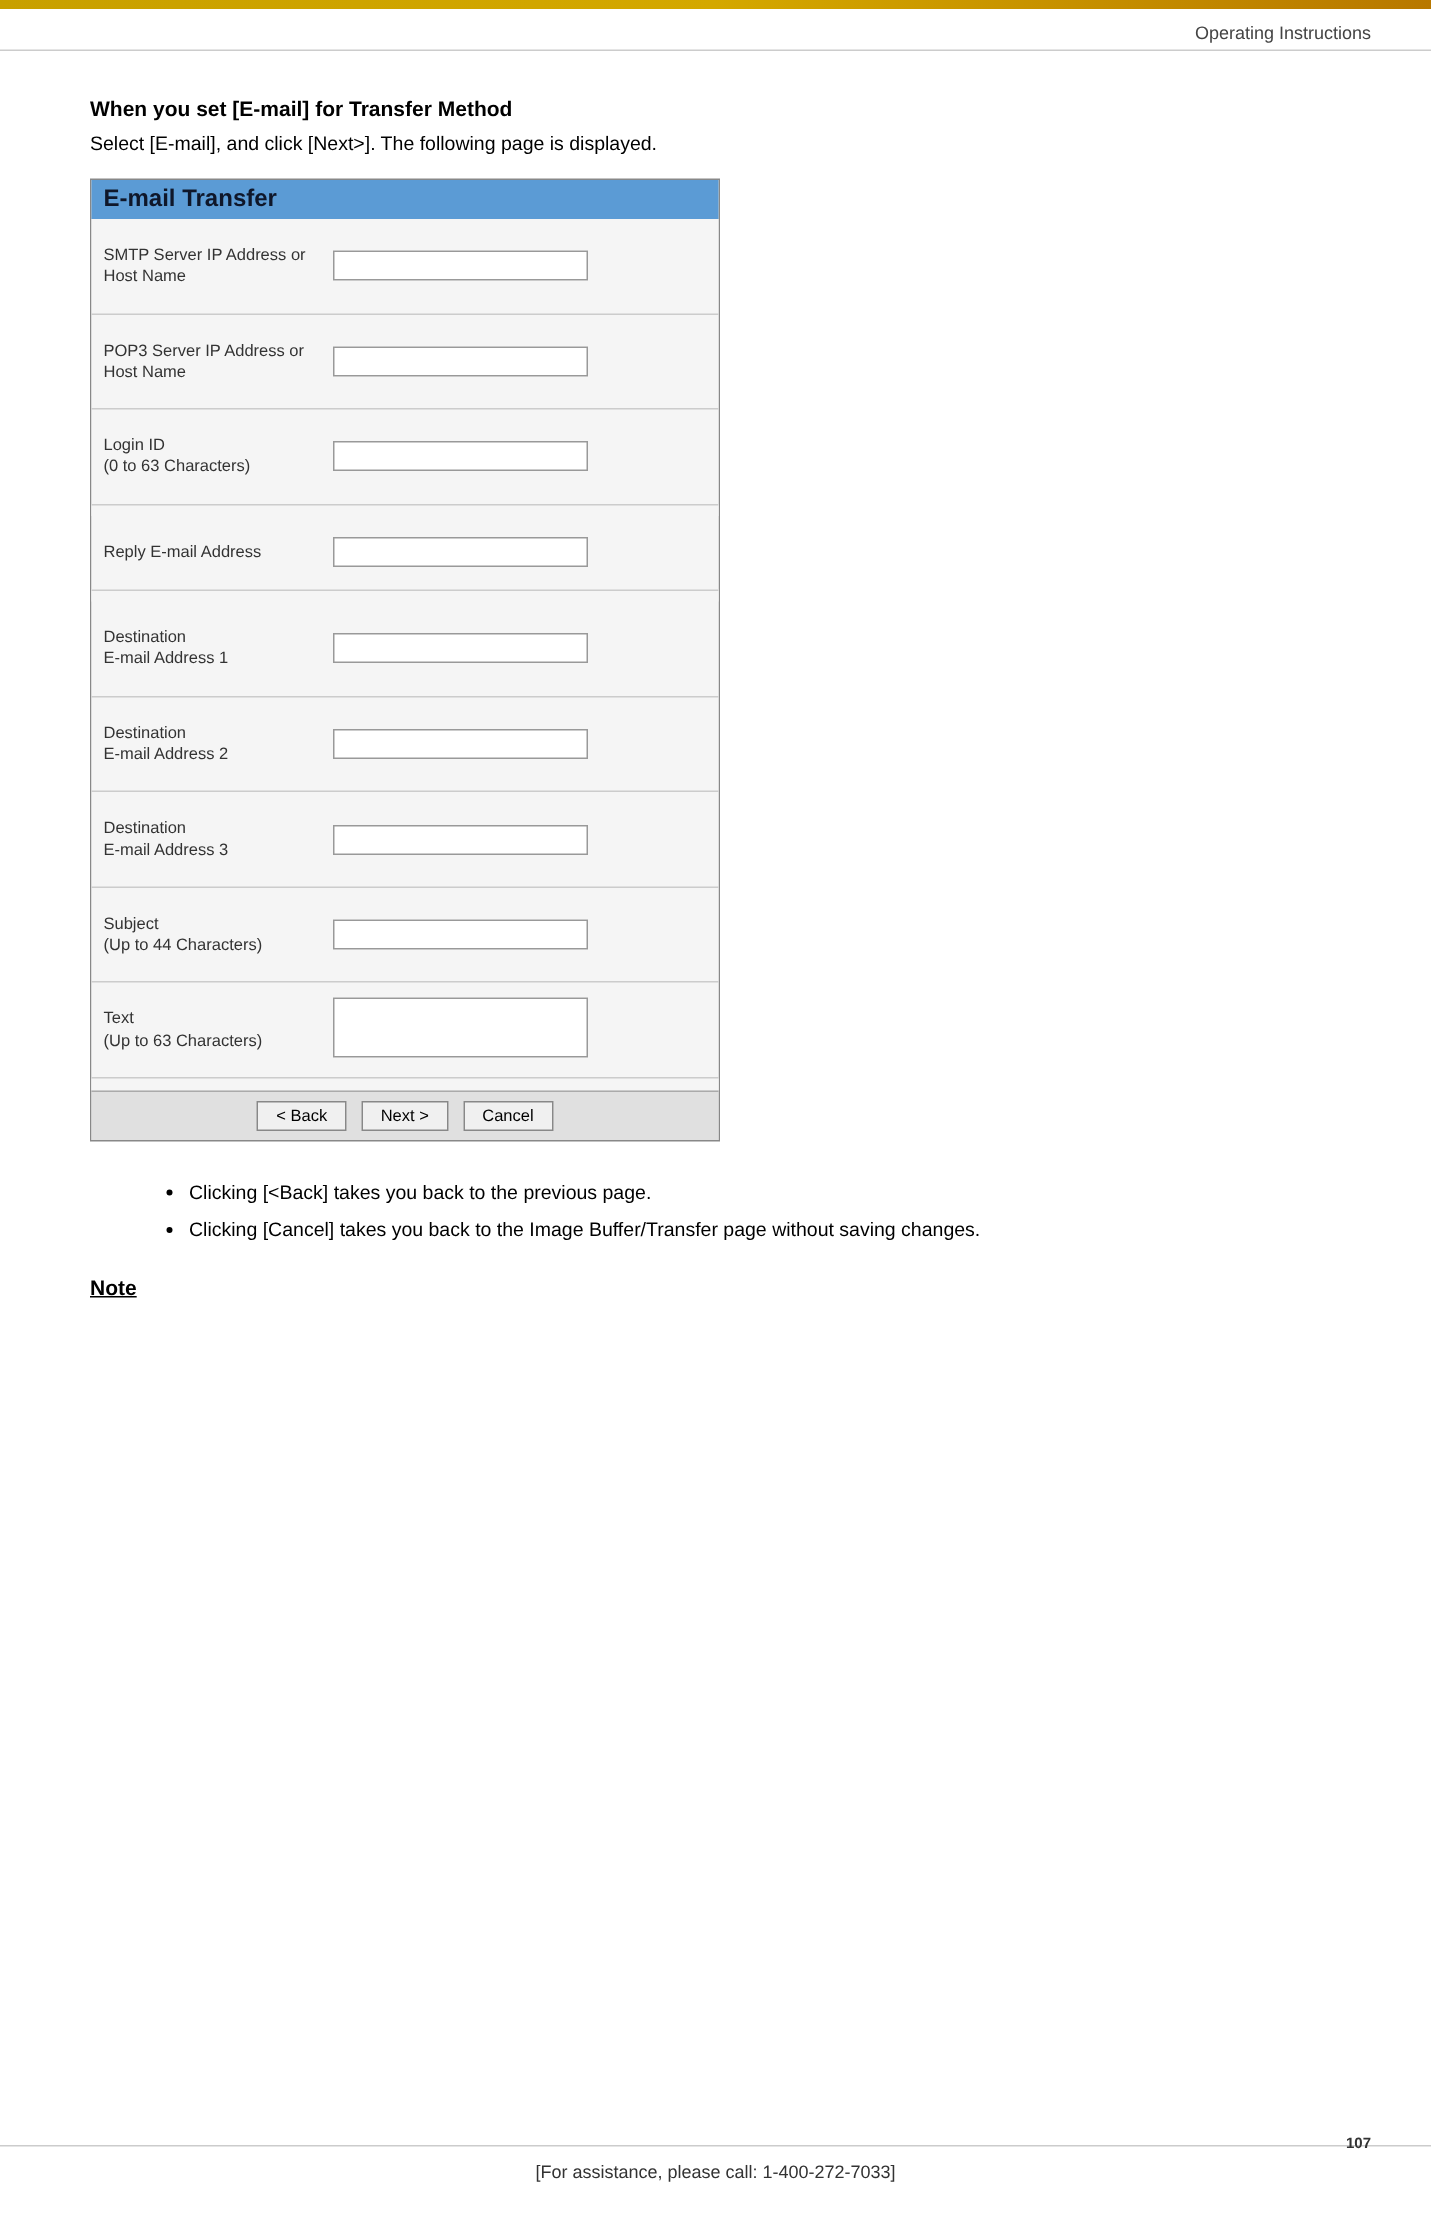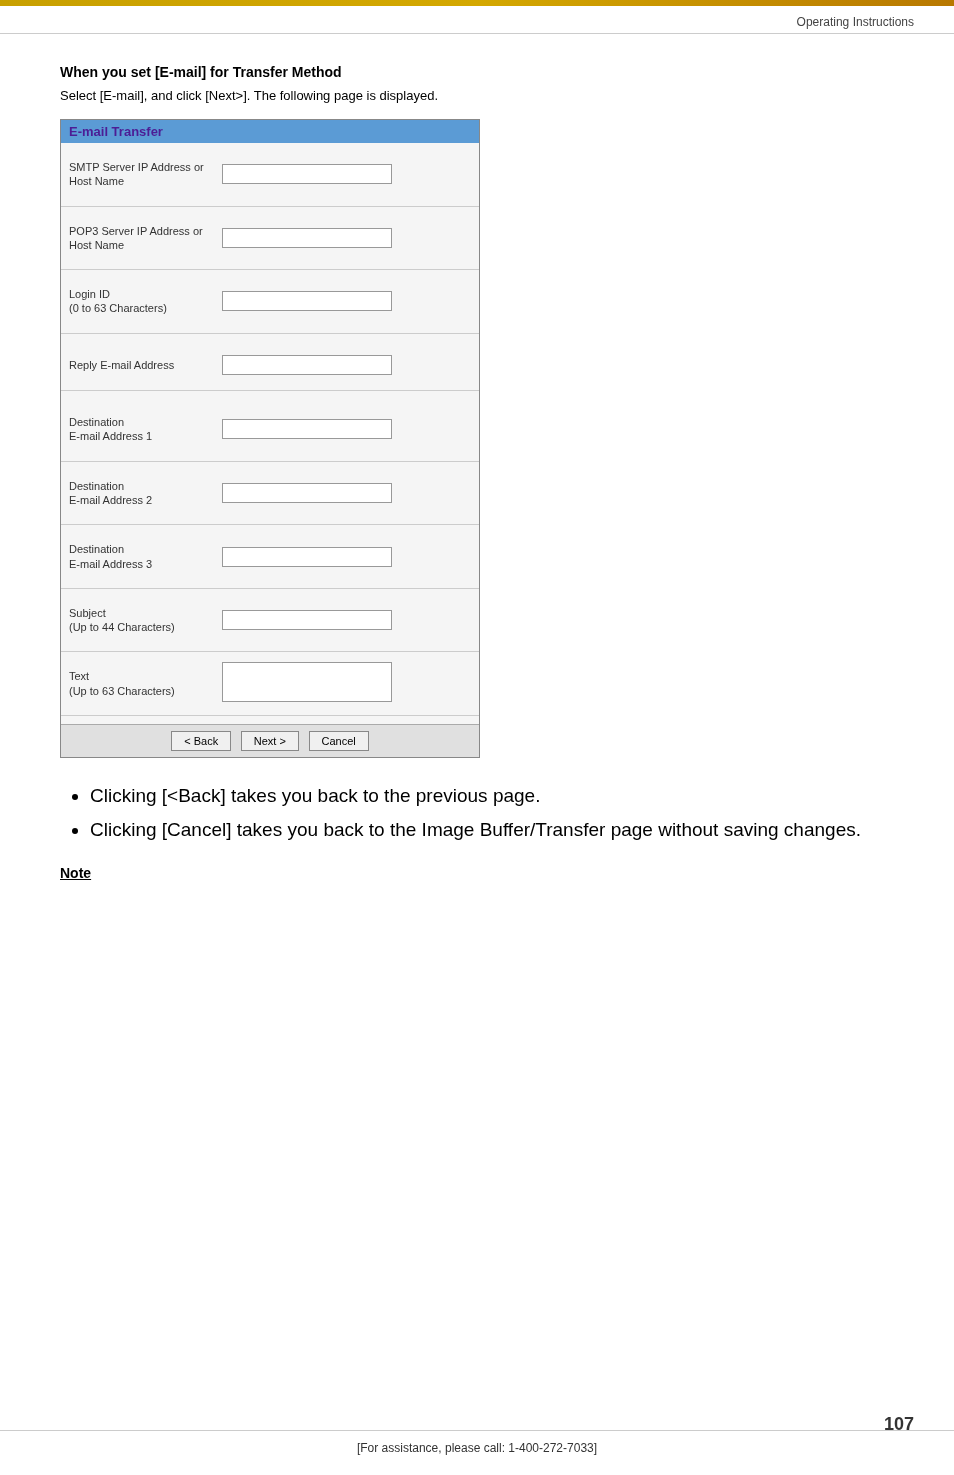--- a/index.html
+++ b/index.html
@@ -50,22 +50,22 @@
 
     
     .email-transfer-box {
       border: 1px solid #888888;
       width: 420px;
       margin-bottom: 24px;
     }
 
     .email-transfer-title {
       background: #5b9bd5;
-      color: #4c1d95;
-      font-size: 13px;
+      color: #0f172a;
+      font-size: 16px;
       font-weight: bold;
       padding: 4px 8px;
     }
 
     .form-table {
       width: 100%;
       border-collapse: collapse;
       background: #f5f5f5;
     }
 
@@ -129,23 +129,24 @@
       margin: 0 3px;
     }
 
     
     .bullet-list {
       margin-left: 30px;
       margin-bottom: 20px;
     }
 
     .bullet-list li {
-      font-size: 19px;
+      font-size: 13px;
       margin-bottom: 6px;
       line-height: 1.5;
+      margin-left: 36px;
     }
 
     
     .note-section {
       margin-top: 10px;
     }
 
     .note-title {
       font-size: 14px;
       font-weight: bold;
@@ -169,21 +170,21 @@
       font-size: 12px;
       color: #333333;
       border-top: 1px solid #cccccc;
       padding-top: 10px;
     }
 
     .footer-page {
       position: absolute;
       bottom: 20px;
       right: 40px;
-      font-size: 18px;
+      font-size: 10px;
       font-weight: bold;
       margin-top: 23px;
     }
   </style>
 </head>
 <body>
 
 <div class="top-bar"></div>
 
 <div class="header">

